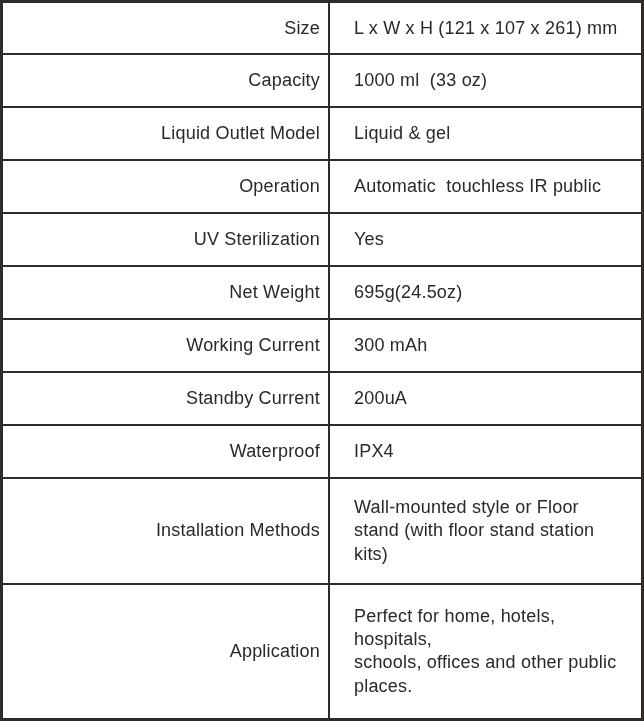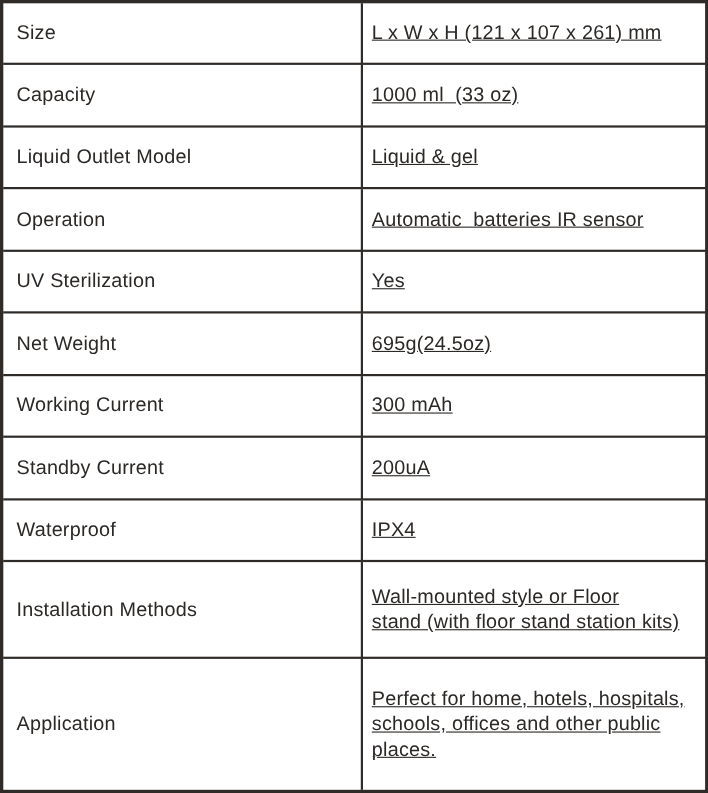--- a/index.html
+++ b/index.html
@@ -36,26 +36,26 @@
   .spec-table tr.row-tall-2 {
     height: 67px;
   }
   .spec-table tr.row-tall-3 {
     height: 92px;
   }
   td.label-cell {
     width: 305px;
     padding-left: 12px;
     padding-right: 8px;
+    text-align: right;
   }
   td.value-cell {
-    padding-left: 8px;
+    padding-left: 24px;
     padding-right: 8px;
     white-space: pre-wrap;
-    text-decoration: underline;
   }
 </style>
 </head>
 <body>
 
 <table class="spec-table">
   <tbody>
   <tr class="row-regular">
     <td class="label-cell">Size</td>
     <td class="value-cell">L x W x H (121 x 107 x 261) mm</td>
@@ -67,21 +67,21 @@
   </tr>
 
 
   <tr class="row-regular">
     <td class="label-cell">Liquid Outlet Model</td>
     <td class="value-cell">Liquid &amp; gel</td>
   </tr>
 
   <tr class="row-regular">
     <td class="label-cell">Operation</td>
-    <td class="value-cell">Automatic  batteries IR sensor</td>
+    <td class="value-cell">Automatic  touchless IR public</td>
   </tr>
 
   <tr class="row-regular">
     <td class="label-cell">UV Sterilization</td>
     <td class="value-cell">Yes</td>
   </tr>
 
 
   <tr class="row-regular">
     <td class="label-cell">Net Weight</td>

